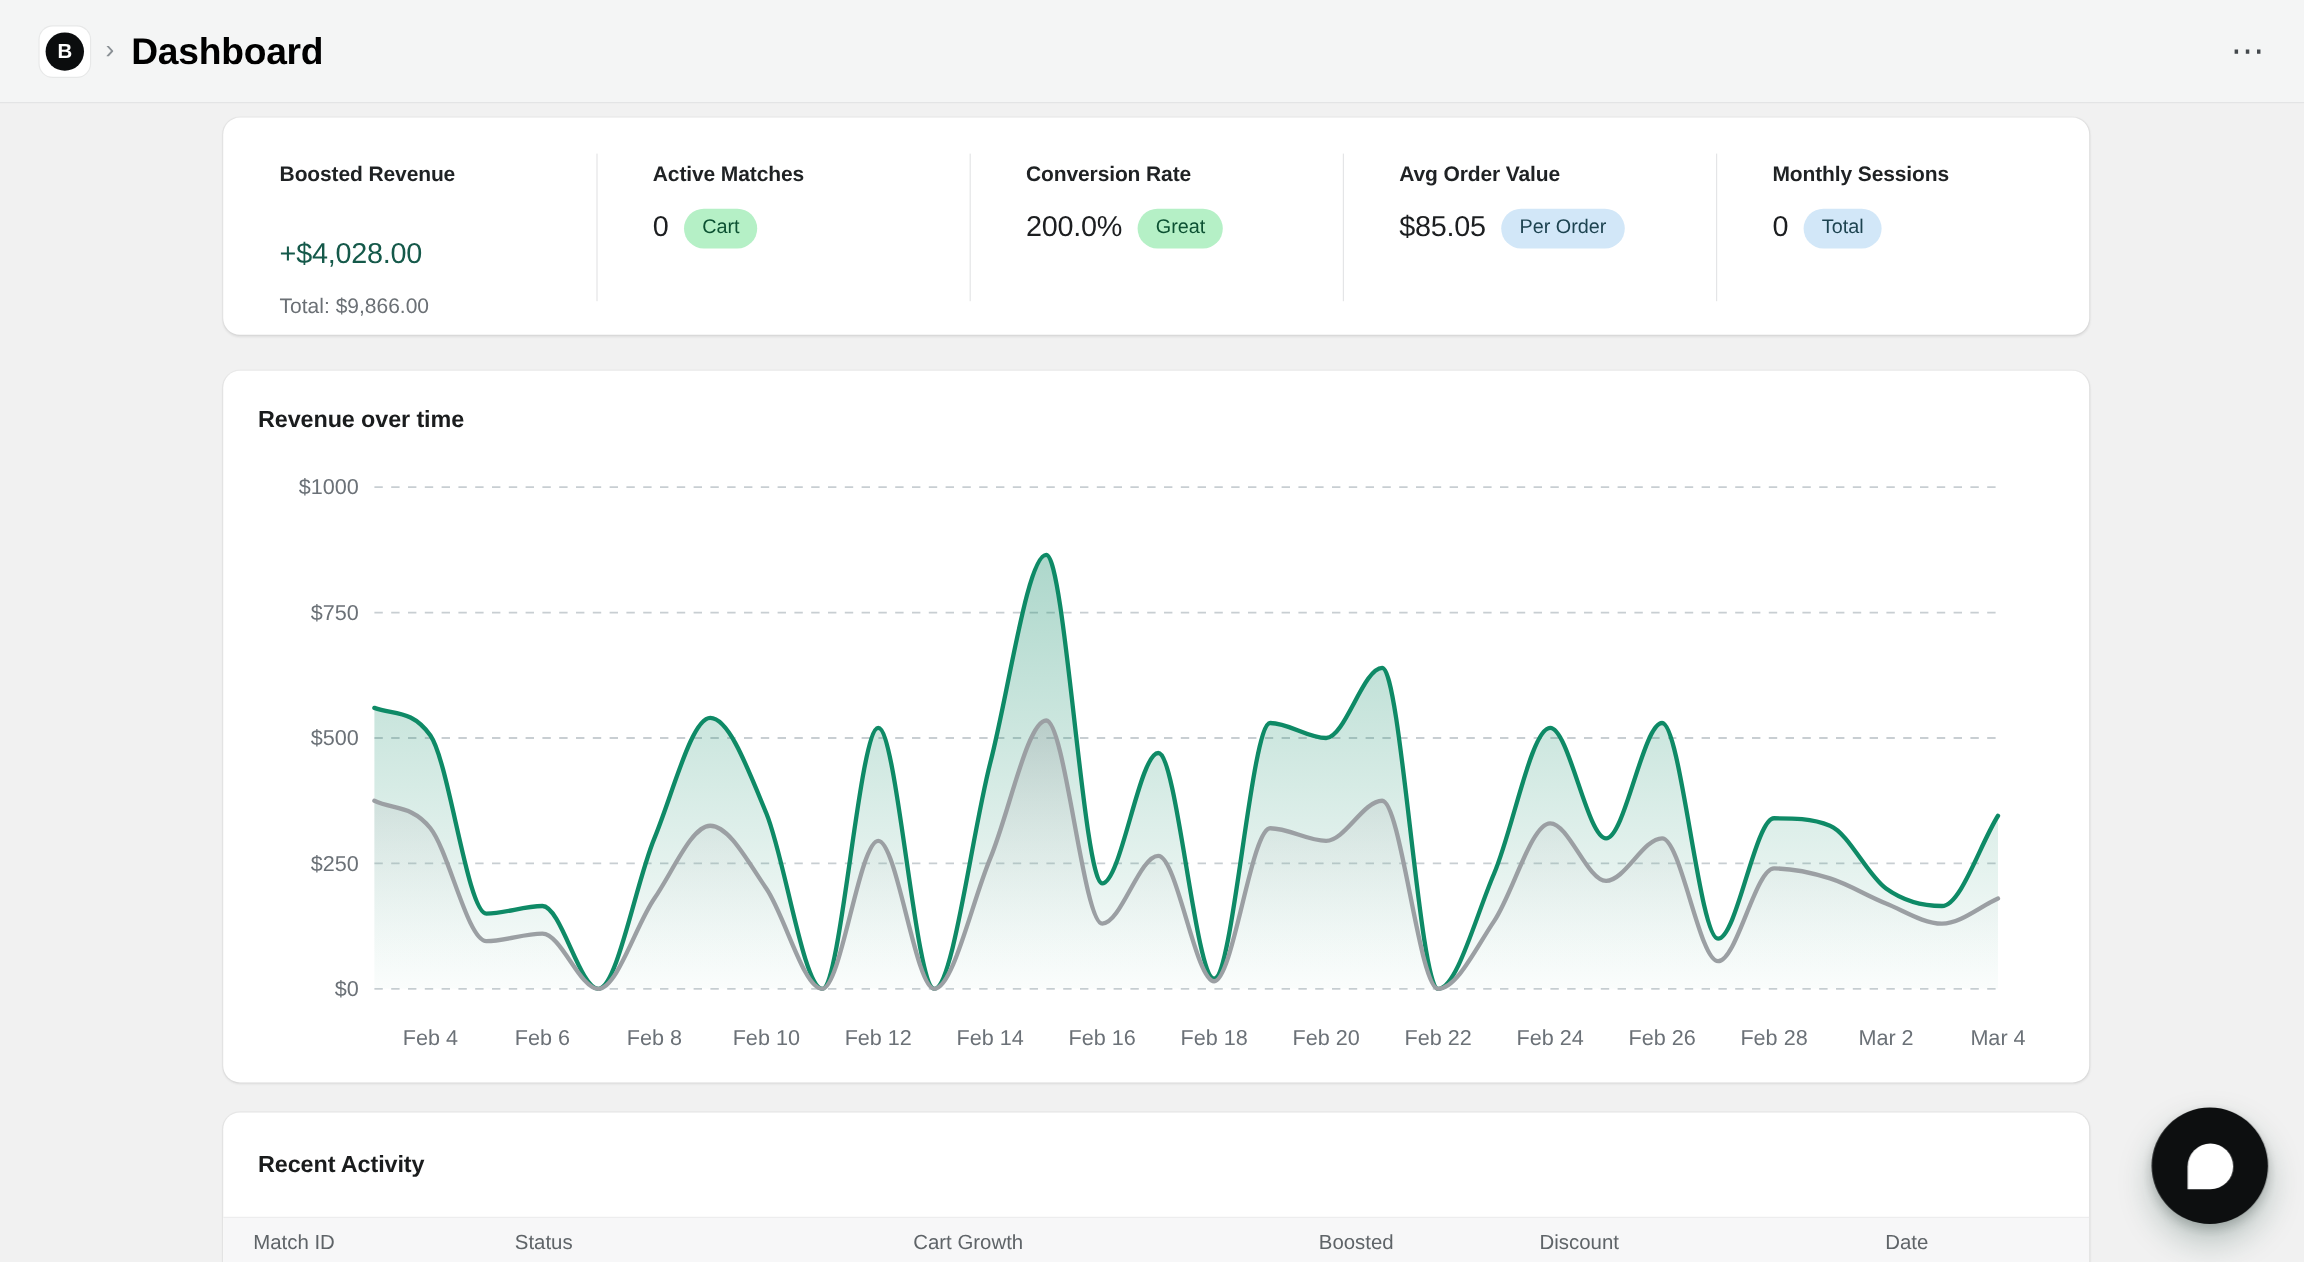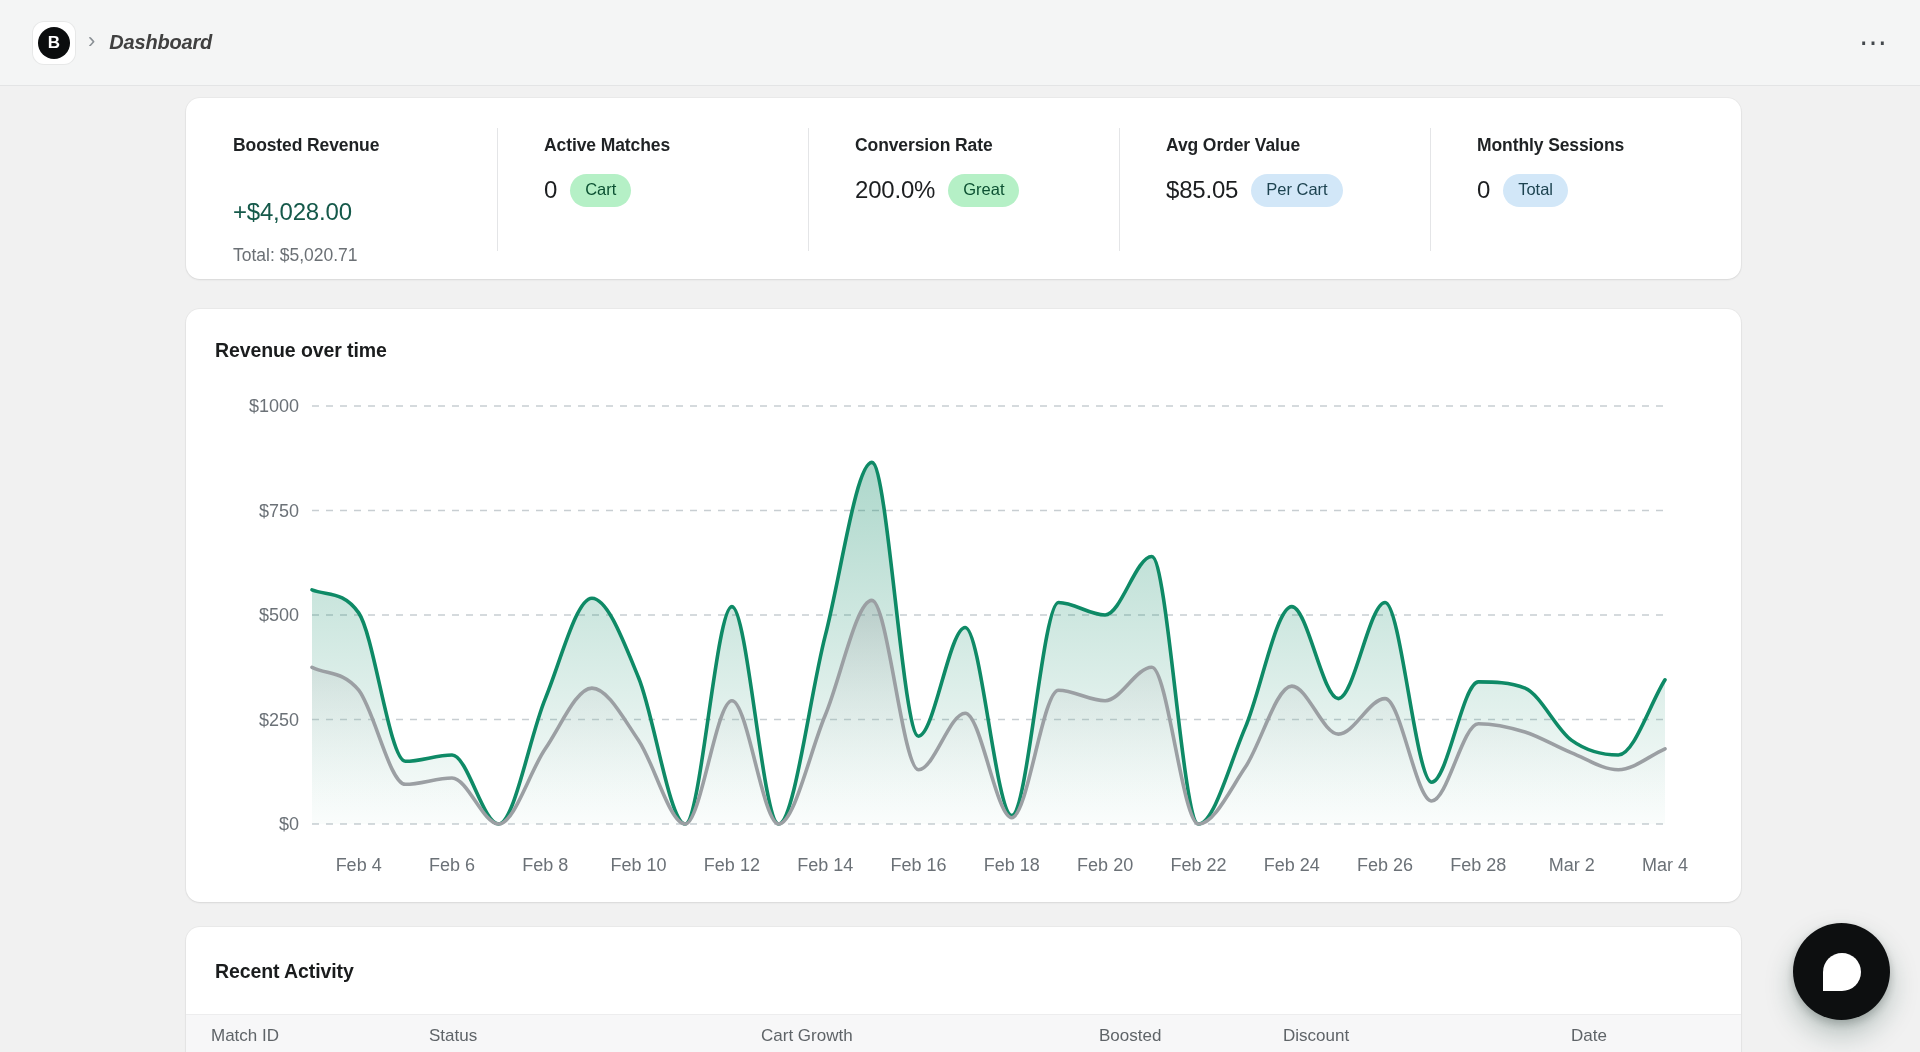--- a/index.html
+++ b/index.html
@@ -18,21 +18,21 @@
     width:42px; height:42px; background:#ffffff; border-radius:11px;
     display:flex; align-items:center; justify-content:center;
     box-shadow:0 0 0 1px rgba(0,0,0,.05); cursor:pointer;
   }
   .logo-circle {
     width:32px; height:32px; border-radius:50%; background:#0b0d0e;
     color:#fff; display:flex; align-items:center; justify-content:center;
     font-weight:bold; font-size:17px;
   }
   .crumb-sep { color:#8a9095; font-size:22px; margin:0 14px 0 13px; line-height:1; padding-bottom:3px; }
-  .page-title { font-size:20px; font-weight:700; letter-spacing:-.2px; color:#404040;font-style:italic; }
+  .page-title { font-size:31px; font-weight:700; letter-spacing:-.2px; color:#000000; }
   .overflow-menu {
     margin-left:auto; border:none; background:transparent; cursor:pointer;
     font-size:28px; line-height:20px; color:#43484c; letter-spacing:1px; padding:4px 2px;
   }
   
   .content { width:1555px; margin:0 auto 0 186px; }
   .card {
     background:#fff; border-radius:14px;
     box-shadow:0 1px 2px rgba(30,33,36,.09), 0 0 0 1px rgba(30,33,36,.03);
   }
@@ -92,41 +92,41 @@
 </header>
 
 <main class="content">
 
   <section class="card stats-card" id="stats-card">
       <div class="stat-cell">
         <div class="stat-label">Boosted Revenue</div>
         <div class="stat-value-row">
           <span class="stat-value tone-success">+$4,028.00</span>
         </div>
-        <div class="stat-subtext">Total: $5,020.71</div>
+        <div class="stat-subtext">Total: $9,866.00</div>
       </div>
       <div class="stat-cell">
         <div class="stat-label">Active Matches</div>
         <div class="stat-value-row">
           <span class="stat-value">0</span>
           <span class="badge tone-success">Cart</span>
         </div>
       </div>
       <div class="stat-cell">
         <div class="stat-label">Conversion Rate</div>
         <div class="stat-value-row">
           <span class="stat-value">200.0%</span>
           <span class="badge tone-success">Great</span>
         </div>
       </div>
       <div class="stat-cell">
         <div class="stat-label">Avg Order Value</div>
         <div class="stat-value-row">
           <span class="stat-value">$85.05</span>
-          <span class="badge tone-info">Per Cart</span>
+          <span class="badge tone-info">Per Order</span>
         </div>
       </div>
       <div class="stat-cell">
         <div class="stat-label">Monthly Sessions</div>
         <div class="stat-value-row">
           <span class="stat-value">0</span>
           <span class="badge tone-info">Total</span>
         </div>
       </div>
     </section>

